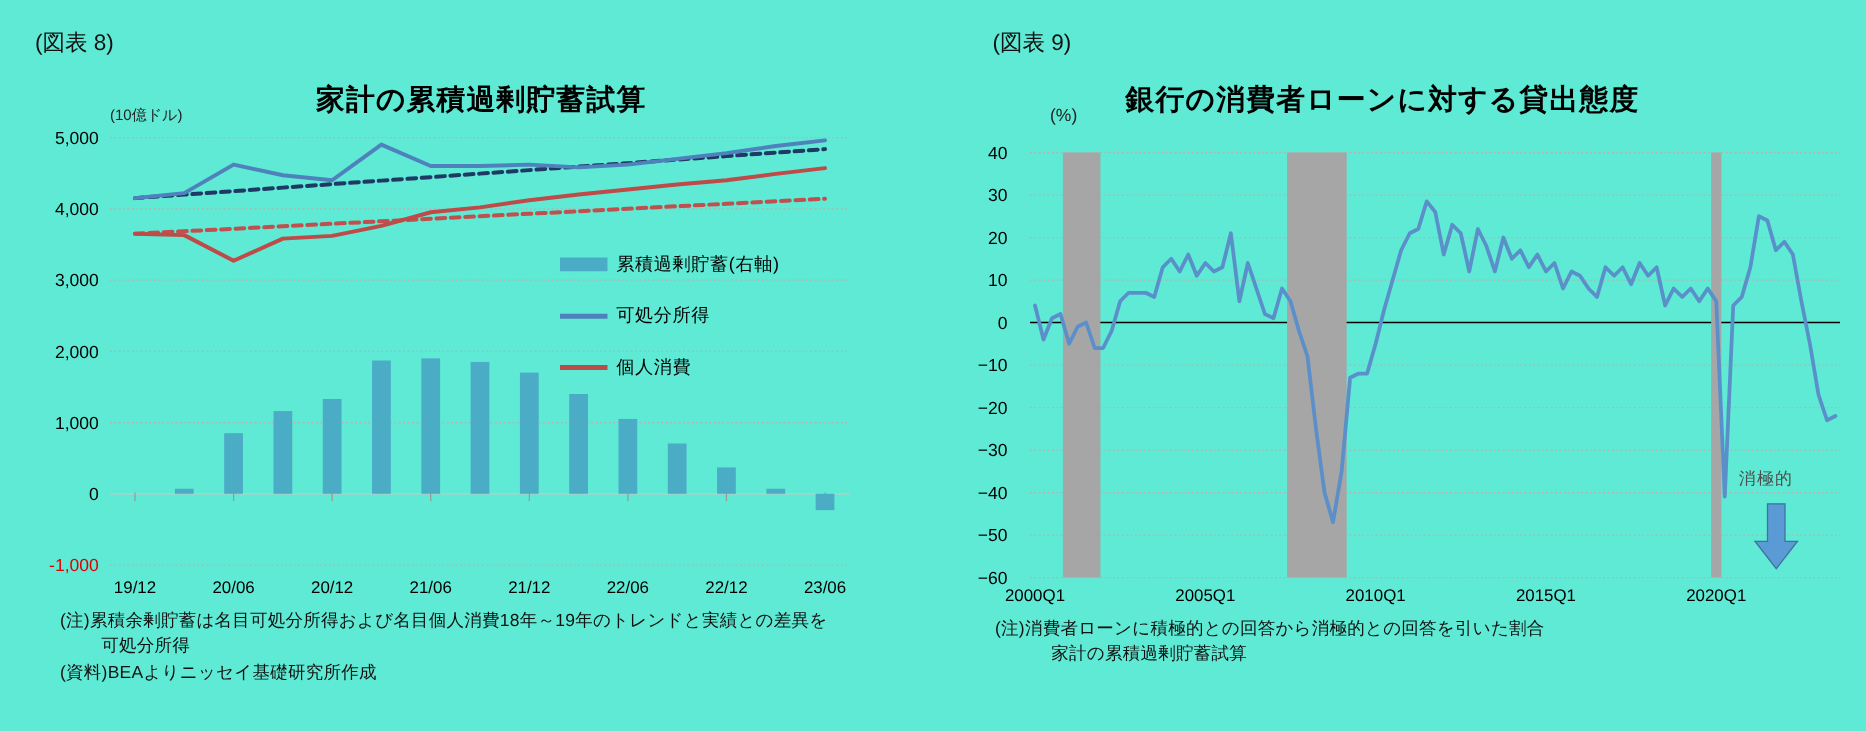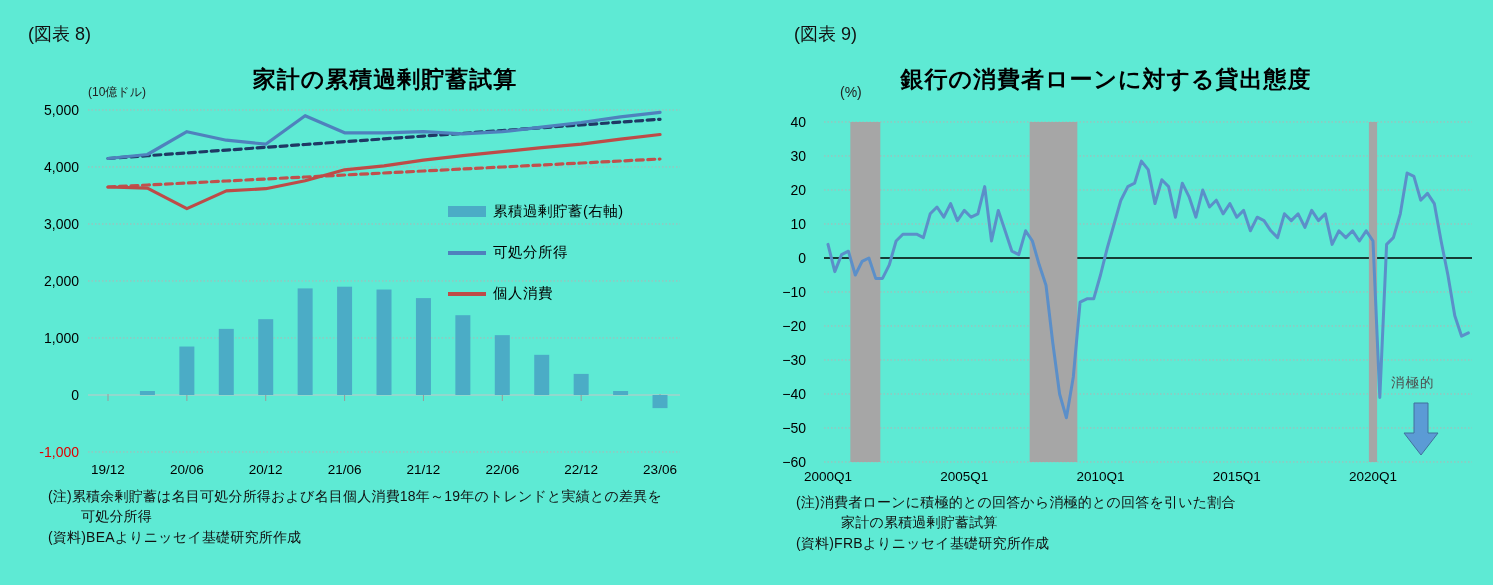--- a/index.html
+++ b/index.html
@@ -146,17 +146,16 @@
         <text x="627" y="381" text-anchor="middle" font-size="13.5">2020Q1</text>
         <polyline points="82.0,144.4 88.8,171.6 95.6,154.6 102.4,151.2 109.3,175.0 116.1,161.4 122.9,158.0 129.7,178.4 136.5,178.4 143.3,164.8 150.1,141.0 156.9,134.2 163.8,134.2 170.6,134.2 177.4,137.6 184.2,113.8 191.0,107.0 197.8,117.2 204.6,103.6 211.4,120.6 218.3,110.4 225.1,117.2 231.9,113.8 238.7,86.6 245.5,141.0 252.3,110.4 259.1,130.8 265.9,151.2 272.8,154.6 279.6,130.8 286.4,141.0 293.2,164.8 300.0,185.2 306.8,243.0 313.6,294.0 320.4,317.8 327.3,277.0 334.1,202.2 340.9,198.8 347.7,198.8 354.5,175.0 361.3,147.8 368.1,124.0 374.9,100.2 381.8,86.6 388.6,83.2 395.4,61.1 402.2,69.6 409.0,103.6 415.8,79.8 422.6,86.6 429.4,117.2 436.3,83.2 443.1,96.8 449.9,117.2 456.7,90.0 463.5,107.0 470.3,100.2 477.1,113.8 483.9,103.6 490.8,117.2 497.6,110.4 504.4,130.8 511.2,117.2 518.0,120.6 524.8,130.8 531.6,137.6 538.4,113.8 545.3,120.6 552.1,113.8 558.9,127.4 565.7,110.4 572.5,120.6 579.3,113.8 586.1,144.4 592.9,130.8 599.8,137.6 606.6,130.8 613.4,141.0 620.2,130.8 627.0,141.0 633.8,297.4 640.6,144.4 647.4,137.6 654.3,113.8 661.1,73.0 667.9,76.4 674.7,100.2 681.5,93.4 688.3,103.6 695.1,141.0 701.9,175.0 708.8,215.8 715.6,236.2 722.4,232.8" fill="none" stroke="#5B8FC9" stroke-width="3" stroke-linejoin="round" stroke-linecap="round"></polyline>
         <path d="M 668 303 L 682 303 L 682 333 L 692 333 L 675 355 L 658 333 L 668 333 Z" fill="#5B9BD5" stroke="#41719C" stroke-width="1"></path>
       </svg>
 
     <div class="annotation" style="left:645px;top:374px;text-align:center;">消極的</div>
 
     <div class="notes" style="left:50px;top:492px;width:680px;">
       <div>(注)消費者ローンに積極的との回答から消極的との回答を引いた割合</div>
       <div class="note-indent2">家計の累積過剰貯蓄試算</div>
-      <div>(資料)FRBよりニッセイ基礎研究所作成</div>
     </div>
   </div>
 
 </div>
 
 </body></html>

